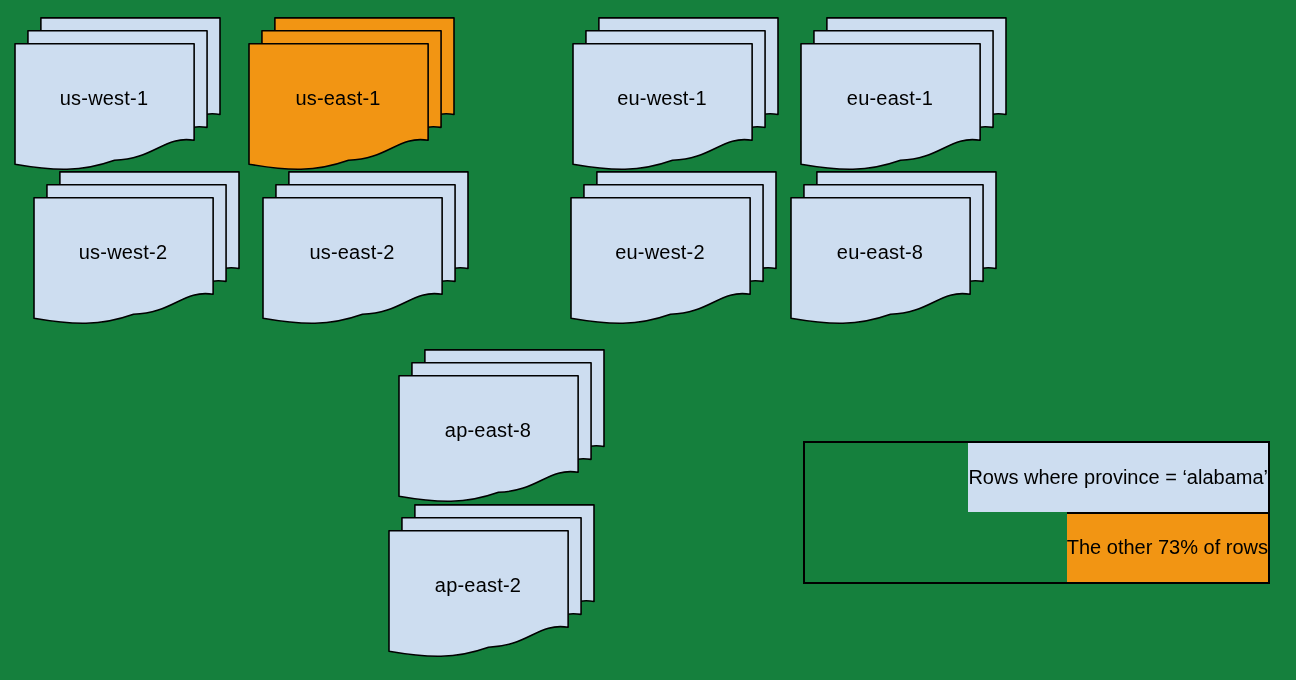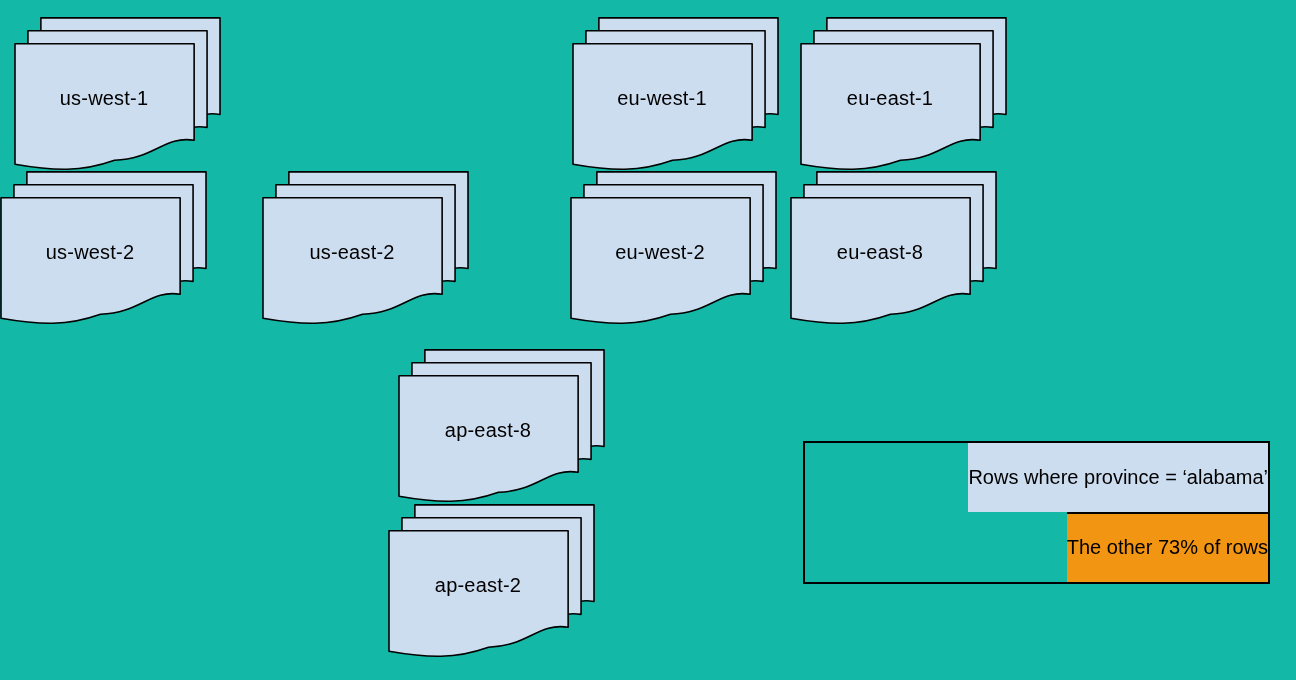--- a/index.html
+++ b/index.html
@@ -8,21 +8,21 @@
     background: #ffffff;
     width: 1296px;
     height: 680px;
     overflow: hidden;
     font-family: "Liberation Sans", sans-serif;
   }
   .canvas {
     position: relative;
     width: 1296px;
     height: 680px;
-    background: #14b8a6;
+    background: #15803d;
   }
   .doc-stack {
     position: absolute;
     width: 208px;
     height: 160px;
   }
   .doc-stack svg {
     position: absolute;
     left: 0;
     top: 0;
@@ -77,40 +77,48 @@
 
   <div class="doc-stack" style="left:14px; top:16px;">
     <svg width="208" height="160" viewBox="-1 -1 209 159">
       <path transform="translate(26,0)" d="M0 0 H180 V97 C150 92 140 116 100 117 C66 129 40 128 0 121 Z" fill="#cdddf0" stroke="#000000"></path>
       <path transform="translate(13,13)" d="M0 0 H180 V97 C150 92 140 116 100 117 C66 129 40 128 0 121 Z" fill="#cdddf0" stroke="#000000"></path>
       <path transform="translate(0,26)" d="M0 0 H180 V97 C150 92 140 116 100 117 C66 129 40 128 0 121 Z" fill="#cdddf0" stroke="#000000"></path>
     </svg>
     <div class="doc-label">us-west-1</div>
   </div>
 
+  <div class="doc-stack" style="left:248px; top:16px;">
+    <svg width="208" height="160" viewBox="-1 -1 209 159">
+      <path transform="translate(26,0)" d="M0 0 H180 V97 C150 92 140 116 100 117 C66 129 40 128 0 121 Z" fill="#f29513" stroke="#000000"></path>
+      <path transform="translate(13,13)" d="M0 0 H180 V97 C150 92 140 116 100 117 C66 129 40 128 0 121 Z" fill="#f29513" stroke="#000000"></path>
+      <path transform="translate(0,26)" d="M0 0 H180 V97 C150 92 140 116 100 117 C66 129 40 128 0 121 Z" fill="#f29513" stroke="#000000"></path>
+    </svg>
+    <div class="doc-label">us-east-1</div>
+  </div>
 
   <div class="doc-stack" style="left:572px; top:16px;">
     <svg width="208" height="160" viewBox="-1 -1 209 159">
       <path transform="translate(26,0)" d="M0 0 H180 V97 C150 92 140 116 100 117 C66 129 40 128 0 121 Z" fill="#cdddf0" stroke="#000000"></path>
       <path transform="translate(13,13)" d="M0 0 H180 V97 C150 92 140 116 100 117 C66 129 40 128 0 121 Z" fill="#cdddf0" stroke="#000000"></path>
       <path transform="translate(0,26)" d="M0 0 H180 V97 C150 92 140 116 100 117 C66 129 40 128 0 121 Z" fill="#cdddf0" stroke="#000000"></path>
     </svg>
     <div class="doc-label">eu-west-1</div>
   </div>
 
   <div class="doc-stack" style="left:800px; top:16px;">
     <svg width="208" height="160" viewBox="-1 -1 209 159">
       <path transform="translate(26,0)" d="M0 0 H180 V97 C150 92 140 116 100 117 C66 129 40 128 0 121 Z" fill="#cdddf0" stroke="#000000"></path>
       <path transform="translate(13,13)" d="M0 0 H180 V97 C150 92 140 116 100 117 C66 129 40 128 0 121 Z" fill="#cdddf0" stroke="#000000"></path>
       <path transform="translate(0,26)" d="M0 0 H180 V97 C150 92 140 116 100 117 C66 129 40 128 0 121 Z" fill="#cdddf0" stroke="#000000"></path>
     </svg>
     <div class="doc-label">eu-east-1</div>
   </div>
 
-  <div class="doc-stack" style="left:0; top:170px;">
+  <div class="doc-stack" style="left:33px; top:170px;">
     <svg width="208" height="160" viewBox="-1 -1 209 159">
       <path transform="translate(26,0)" d="M0 0 H180 V97 C150 92 140 116 100 117 C66 129 40 128 0 121 Z" fill="#cdddf0" stroke="#000000"></path>
       <path transform="translate(13,13)" d="M0 0 H180 V97 C150 92 140 116 100 117 C66 129 40 128 0 121 Z" fill="#cdddf0" stroke="#000000"></path>
       <path transform="translate(0,26)" d="M0 0 H180 V97 C150 92 140 116 100 117 C66 129 40 128 0 121 Z" fill="#cdddf0" stroke="#000000"></path>
     </svg>
     <div class="doc-label">us-west-2</div>
   </div>
 
   <div class="doc-stack" style="left:234px; top:170px;margin-left:28px;">
     <svg width="208" height="160" viewBox="-1 -1 209 159">

